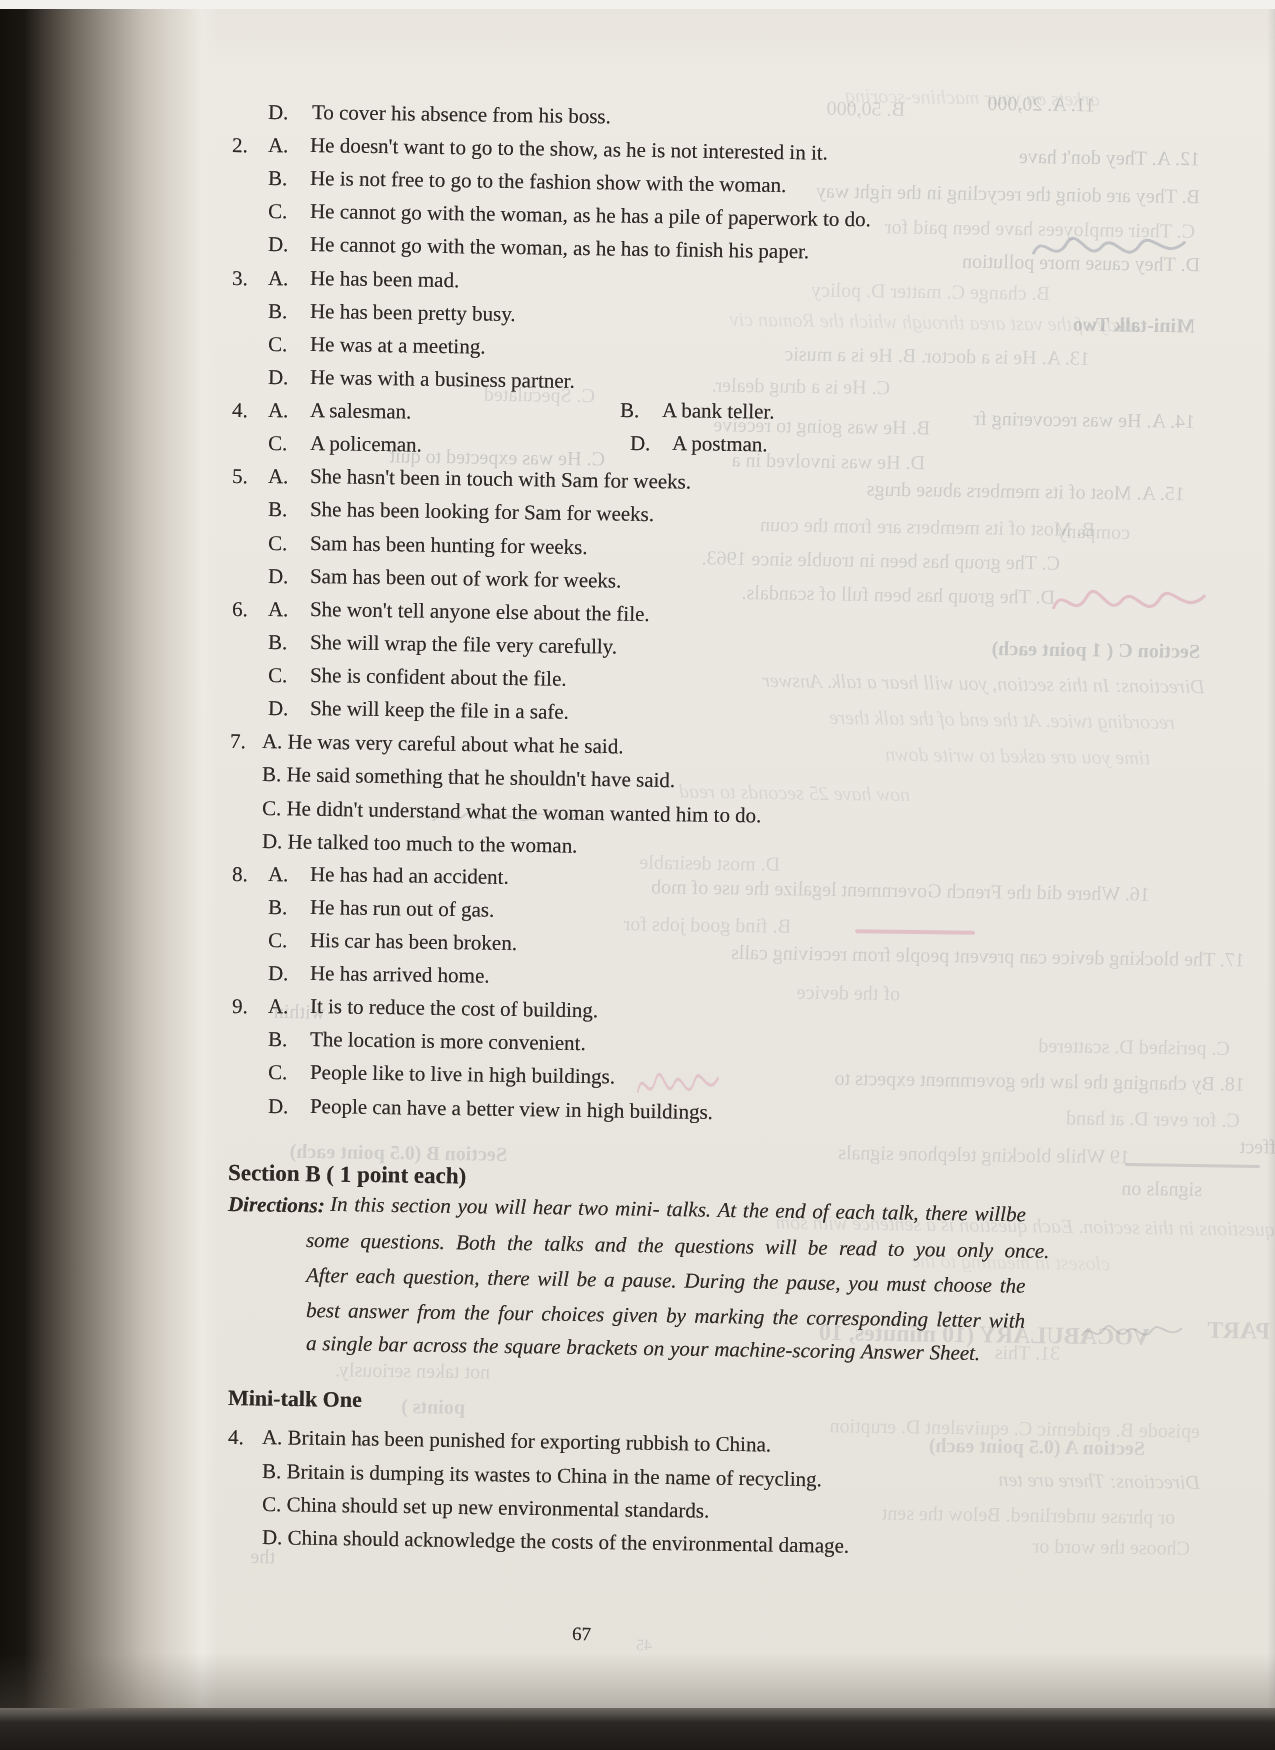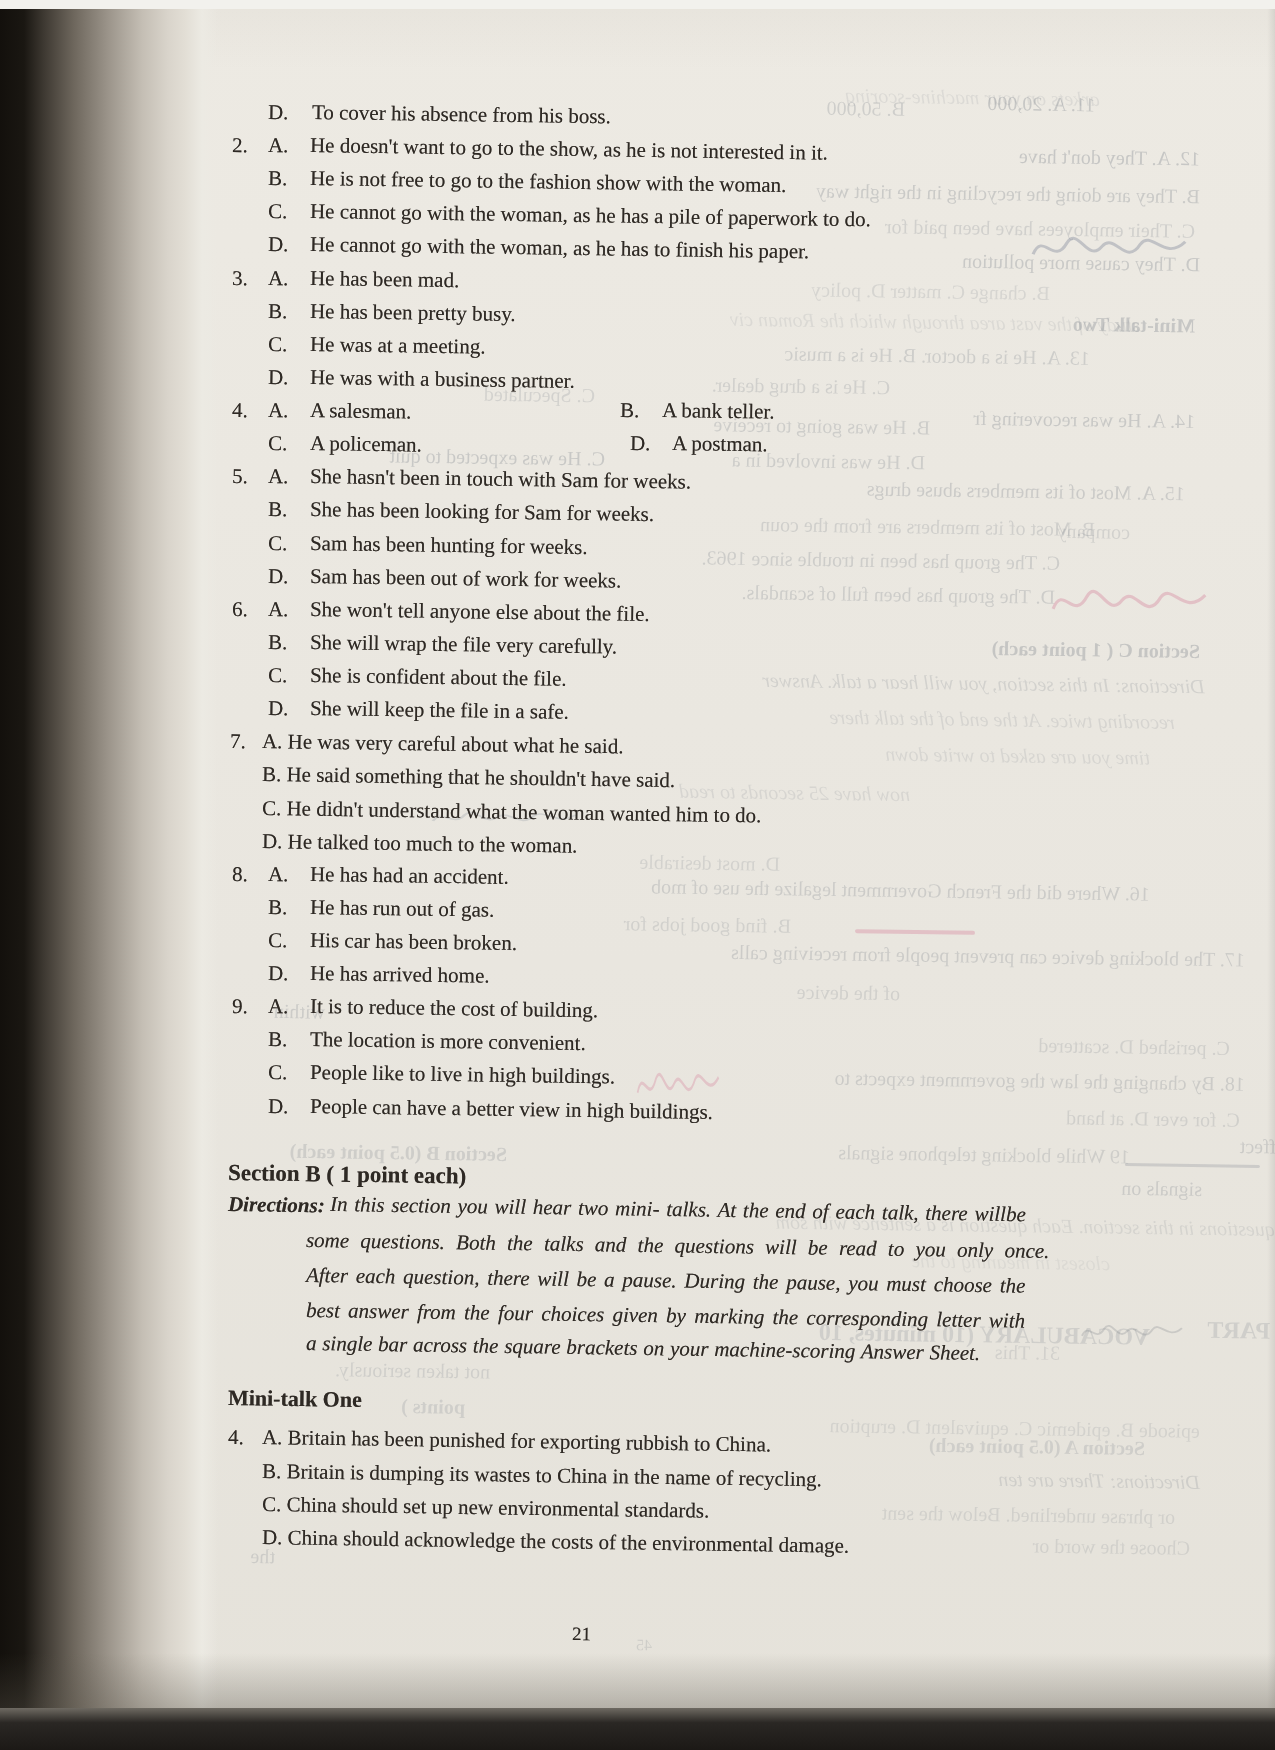--- a/index.html
+++ b/index.html
@@ -195,20 +195,20 @@
   <div class="ln heading" style="left:228px;top:1159px">Section B ( 1 point each)</div>
   <div class="ln dirlabel" style="left:228px;top:1190px">Directions:</div>
   <div class="ln dirline ws1" style="left:330px;top:1190px">In this section you will hear two mini- talks. At the end of each talk, there willbe</div>
   <div class="ln dirline ws2" style="left:306px;top:1226px">some questions. Both the talks and the questions will be read to you only once.</div>
   <div class="ln dirline ws3" style="left:306px;top:1261px">After each question, there will be a pause. During the pause, you must choose the</div>
   <div class="ln dirline ws4" style="left:306px;top:1296px">best answer from the four choices given by marking the corresponding letter with</div>
   <div class="ln dirline ws5" style="left:306px;top:1329px">a single bar across the square brackets on your machine-scoring Answer Sheet.</div>
 
   <div class="ln subheading" style="left:228px;top:1384px">Mini-talk One</div>
 
-  <div class="ln pagenum" style="left:572px;top:1620px">21</div>
+  <div class="ln pagenum" style="left:572px;top:1620px">67</div>
 
   <div class="left-spine"></div>
   <div class="right-shade"></div>
   <div class="bottom-shade"></div>
   <div class="bottom-band"></div>
   <div class="top-strip"></div>
 </div>
 
 </body></html>

